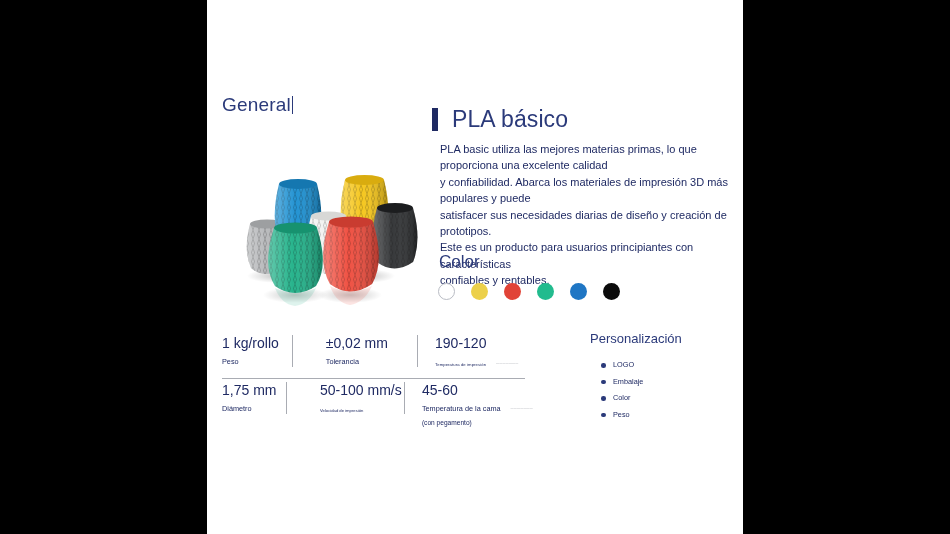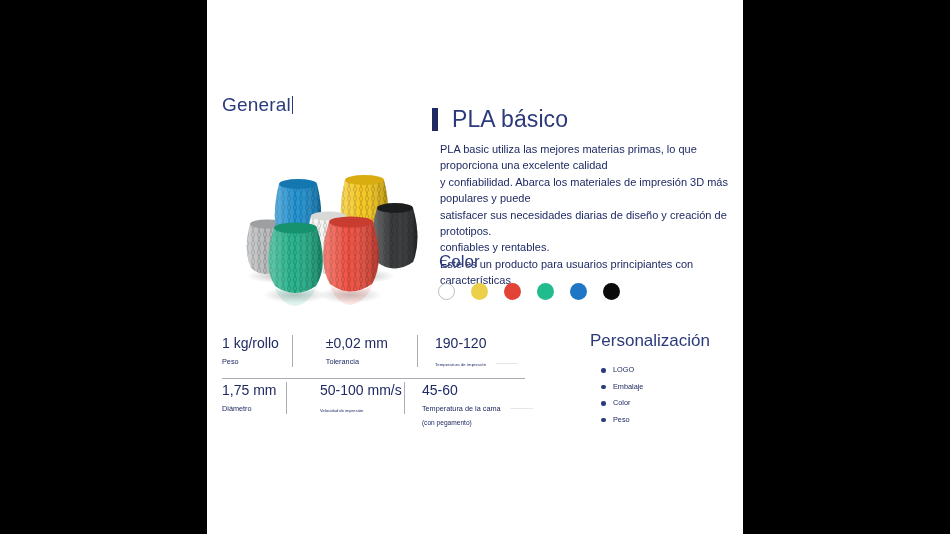--- a/index.html
+++ b/index.html
@@ -195,21 +195,21 @@
   }
 
   
   #personalizacion {
     position: absolute;
     left: 383px;
     top: 331px;
     width: 145px;
   }
   #personalizacion-heading {
-    font-size: 17px;
+    font-size: 13px;
     color: #2b3a7a;
     white-space: nowrap;
   }
   #personalizacion-list {
     list-style: none;
     margin: 11px 0 0 0;
     padding: 0 0 0 11px;
   }
   #personalizacion-list li {
     position: relative;
@@ -321,22 +321,22 @@
 
     <div id="pla-title-row">
       <span id="pla-accent-bar"></span>
       <span id="pla-title">PLA básico</span>
     </div>
 
     <div id="pla-desc">
       <p>PLA basic utiliza las mejores materias primas, lo que proporciona una excelente calidad</p>
       <p>y confiabilidad. Abarca los materiales de impresión 3D más populares y puede</p>
       <p>satisfacer sus necesidades diarias de diseño y creación de prototipos.</p>
+      <p>Este es un producto para usuarios principiantes con características</p>
       <p>confiables y rentables.</p>
-      <p>Este es un producto para usuarios principiantes con características</p>
     </div>
 
     <div id="color-heading">Color</div>
     <div id="color-swatches">
       <span class="swatch is-white" style="background:#ffffff"></span>
       <span class="swatch" style="background:#ecd04a"></span>
       <span class="swatch" style="background:#e14337"></span>
       <span class="swatch" style="background:#22bb8e"></span>
       <span class="swatch" style="background:#1f76c4"></span>
       <span class="swatch" style="background:#0b0b0b"></span>

